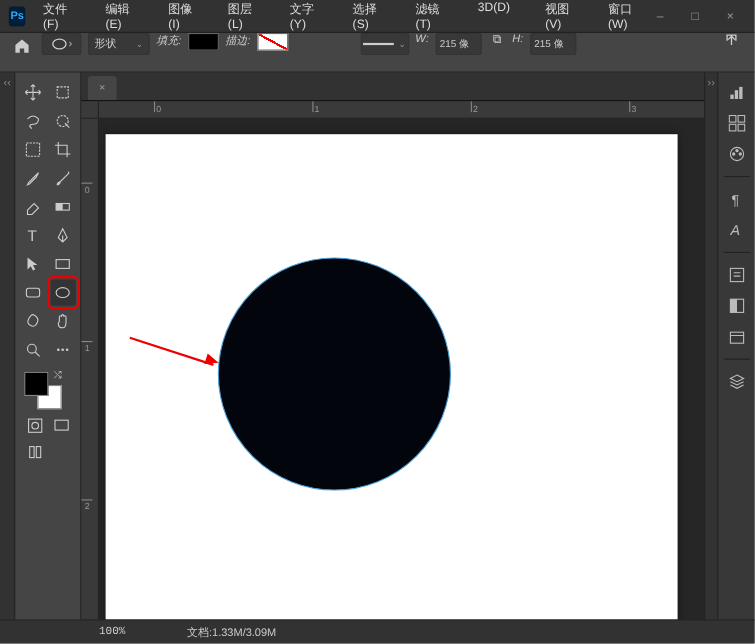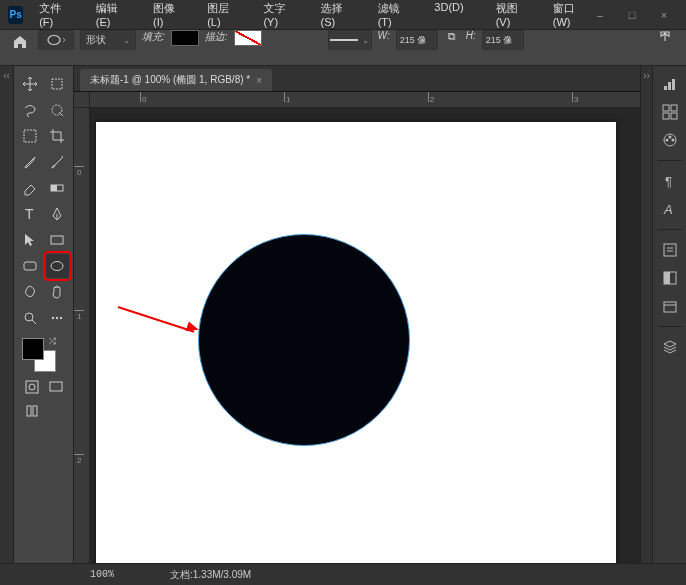--- a/index.html
+++ b/index.html
@@ -296,21 +296,20 @@
             <rect x="2" y="2" width="4" height="10" fill="none" stroke="#ccc"></rect>
             <rect x="8" y="2" width="4" height="10" fill="none" stroke="#ccc"></rect>
           </svg>
         </div>
     </div>
   </div>
 
   <div class="canvas-area">
     <div class="tabs">
       <div class="tab">
-        <span>未标题-1 @ 100% (椭圆 1, RGB/8) *</span>
         <span class="tab-close">×</span>
       </div>
     </div>
     <div class="rulers-corner"></div>
     <div class="ruler-h" id="ruler-h">
         <div class="tick major" style="left: 50px;"></div>
         <div class="lbl" style="left: 52px;">0</div>
         <div class="tick major" style="left: 194px;"></div>
         <div class="lbl" style="left: 196px;">1</div>
         <div class="tick major" style="left: 338px;"></div>

